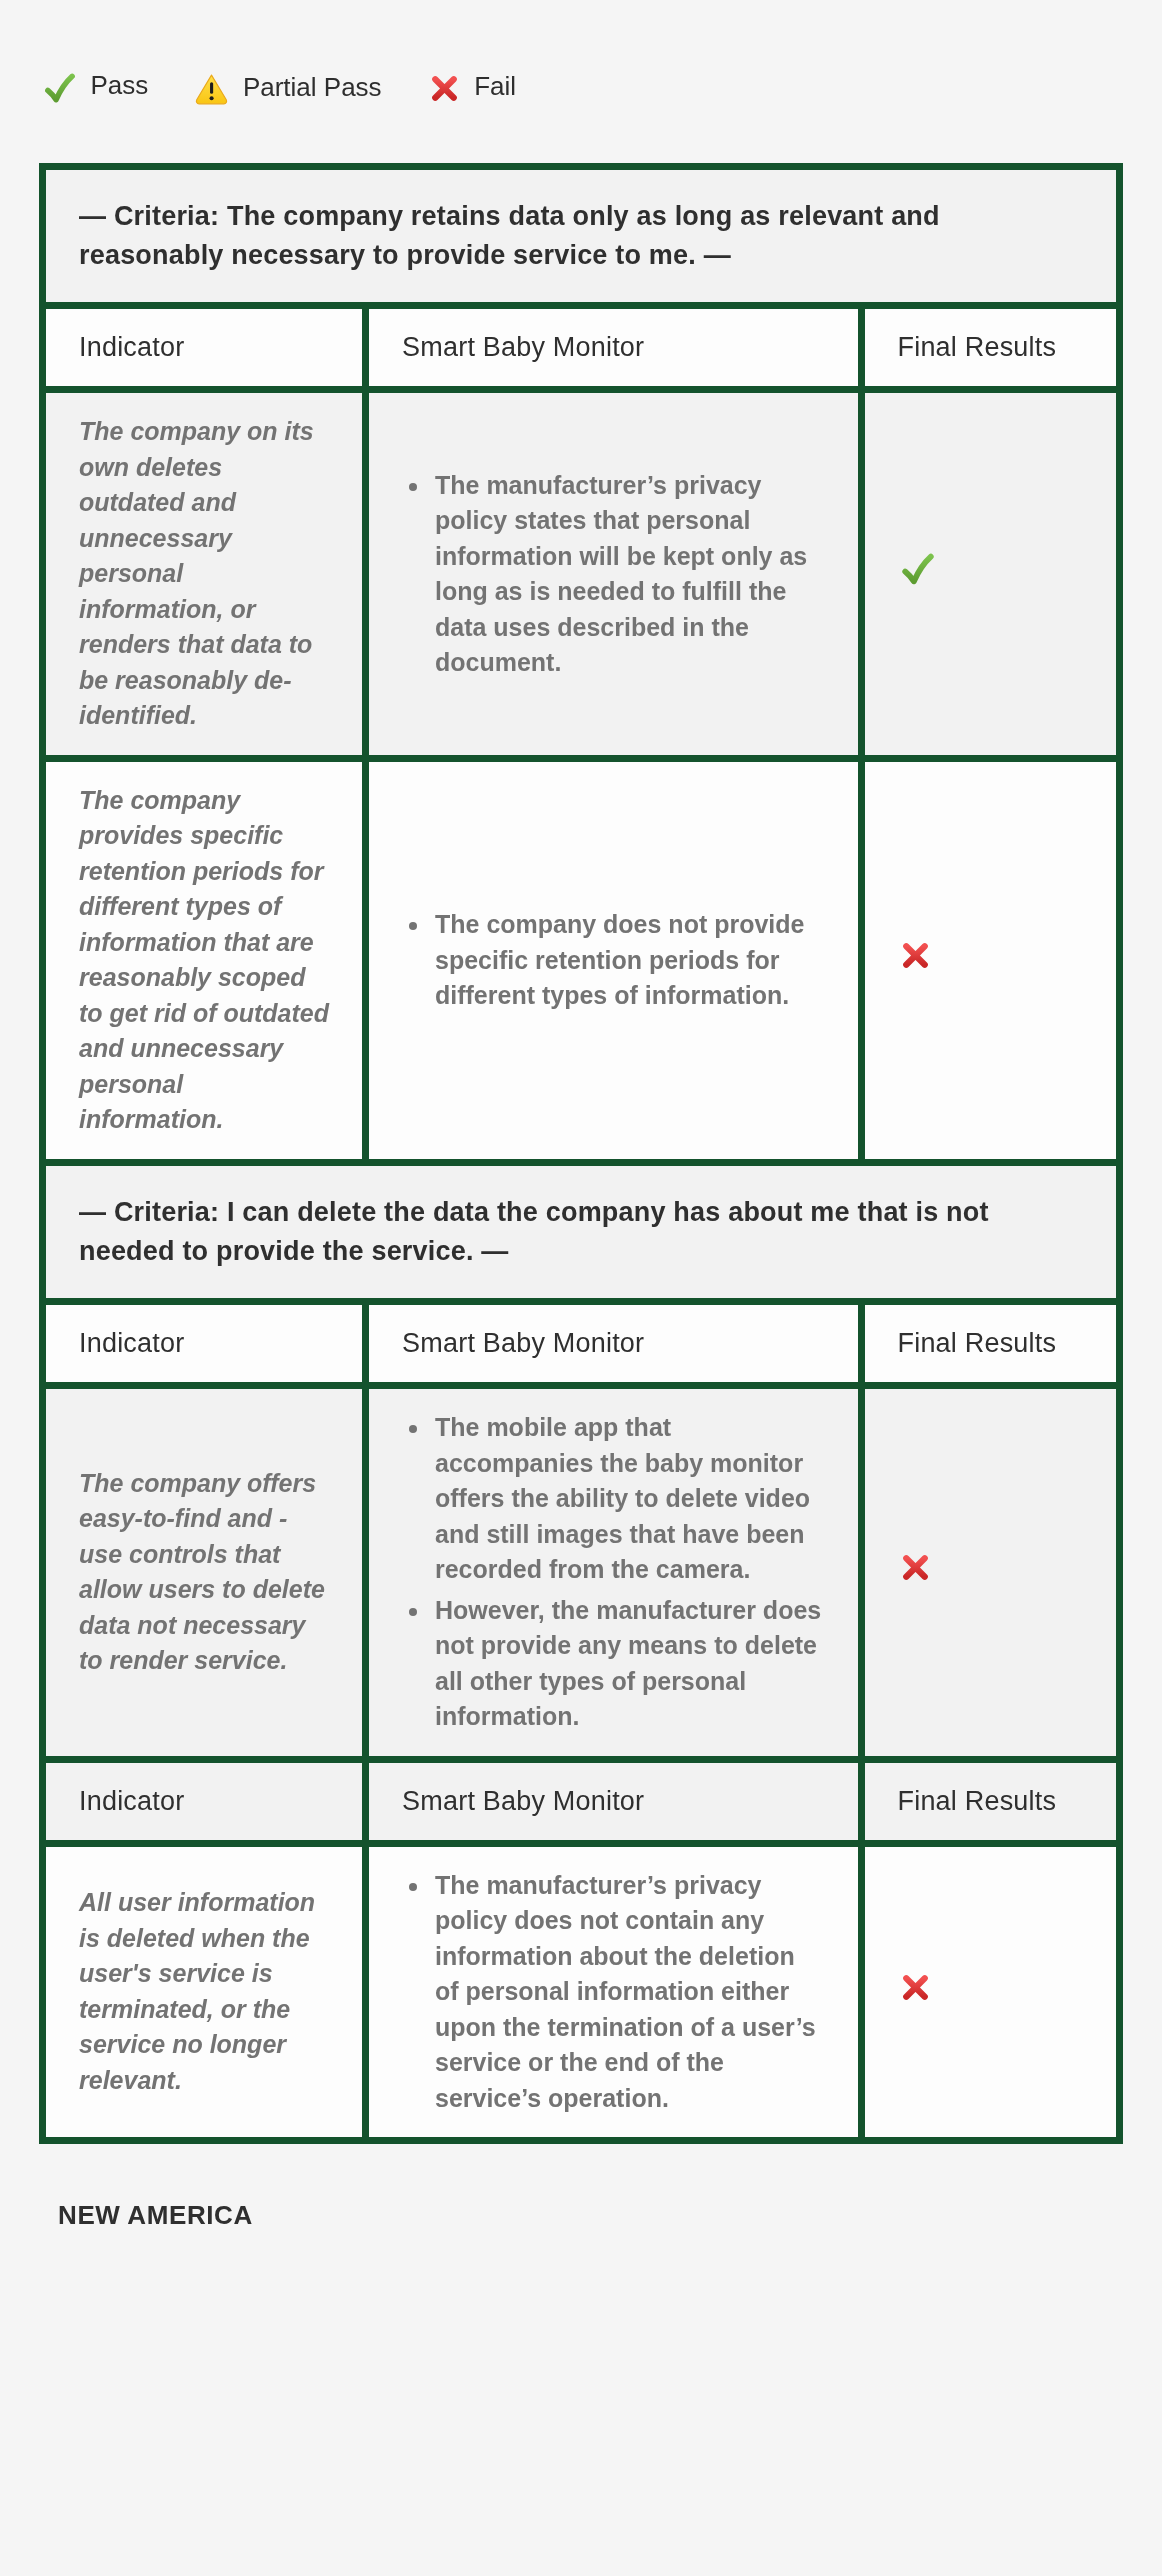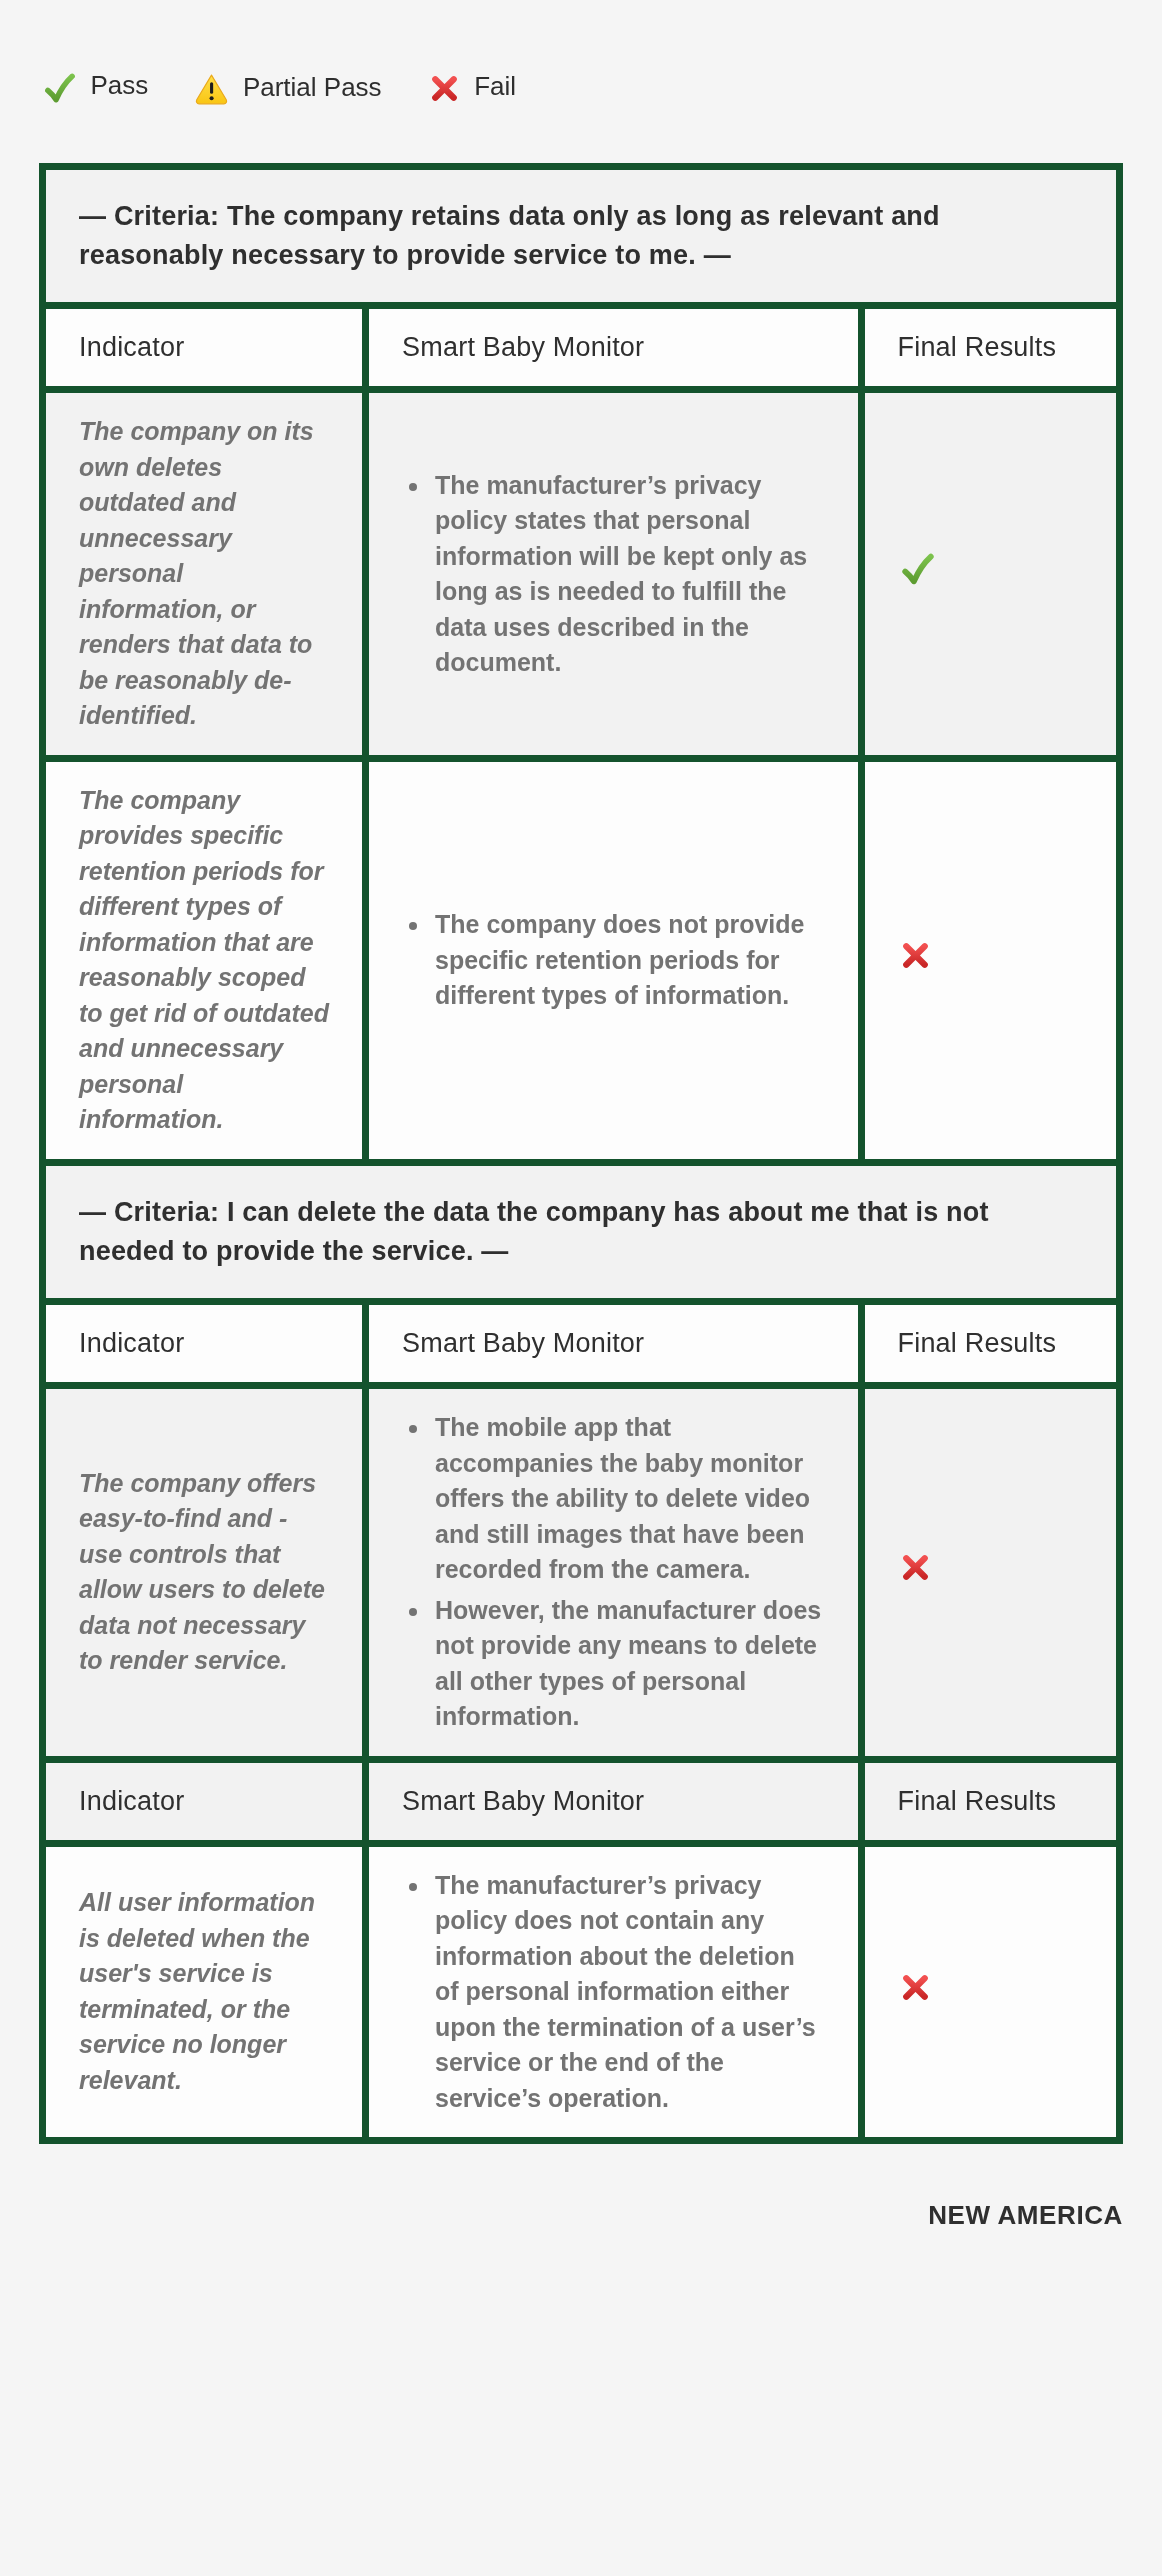--- a/index.html
+++ b/index.html
@@ -73,26 +73,25 @@
     margin: 0;
     padding-left: 29px;
     list-style: disc;
   }
   td.findings-cell li { padding-left: 3.9px; }
   td.findings-cell li + li { margin-top: 5px; }
   td.result-cell { padding: 21px 33px; }
   td.result-cell .res-icon { display: inline-flex; }
   
   .brand {
-    margin: 56px 0 0 0;
+    margin: 56px 0 0 19px;
     font-size: 26px;
     font-weight: bold;
     letter-spacing: 0.6px;
     color: #2f2f2f;
-    text-align: right;
   }
   svg { display: block; }
 </style>
 </head>
 <body>
 
 <div class="page">
 
   <div class="legend">
     <div class="legend-item">

